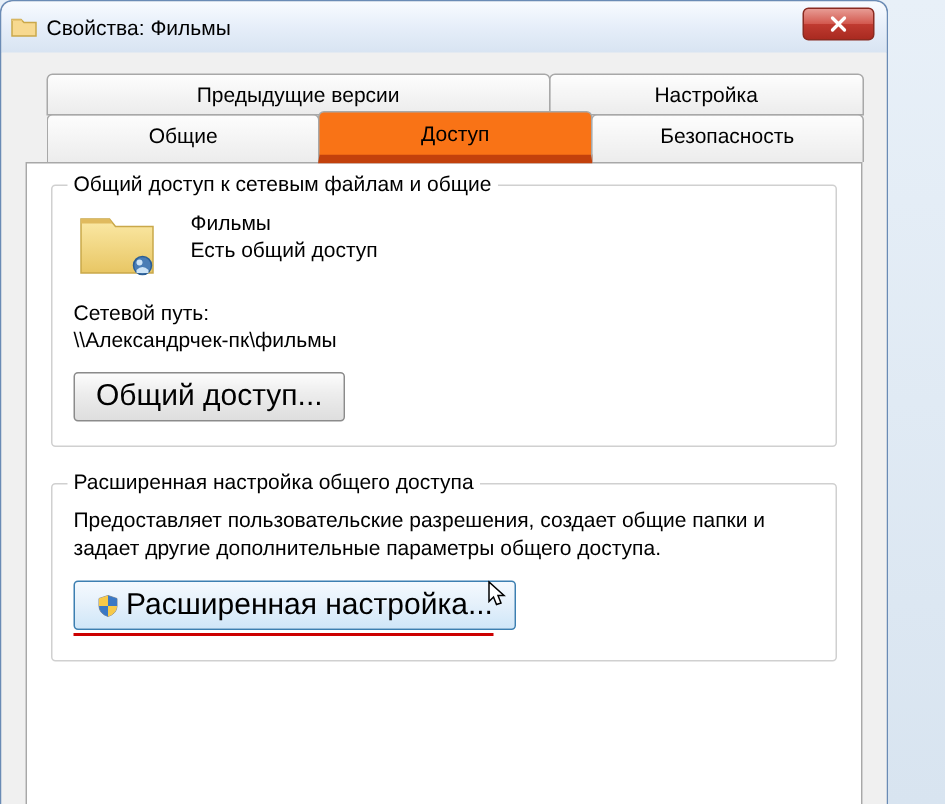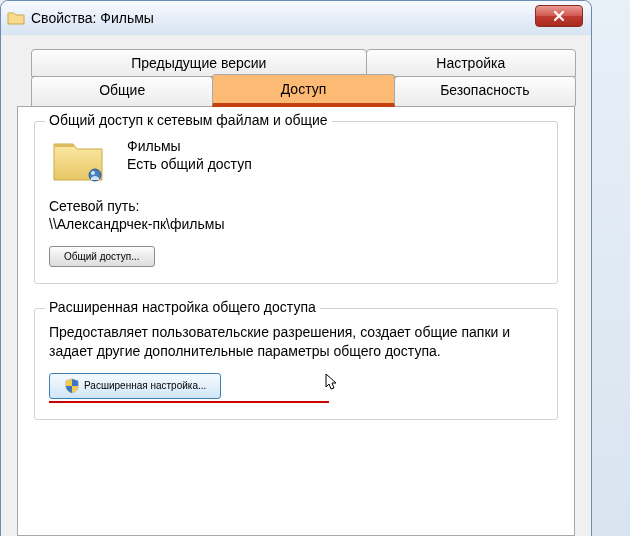--- a/index.html
+++ b/index.html
@@ -74,23 +74,23 @@
       border-bottom: none;
       border-radius: 4px 4px 0 0;
       cursor: pointer;
       font-size: 14px;
       margin-right: -1px;
       position: relative;
     }
     .tabs-row.top .tab { border-bottom: 1px solid #a8a8a8; border-radius: 4px 4px 0 0; }
     .tabs-row.bottom { margin-top: -1px; }
     .tab.active {
-      background: #fdba74;
+      background: #f97316;
       z-index: 3;
-      border-bottom: 4px solid #c2410c;
+      border-bottom: 6px solid #c2410c;
       padding: 6px 0;
       margin-top: -2px;
       margin-bottom: -1px;
     }
     .tab-panel {
       background: #fff;
       border: 1px solid #a8a8a8;
       padding: 14px 16px 0 16px;
       min-height: 430px;
       position: relative;
@@ -128,21 +128,21 @@
     .path-label { margin-bottom: 2px; margin-top: 6px; }
     .path-value { margin-bottom: 14px; }
     .btn {
       display: inline-flex;
       align-items: center;
       padding: 4px 14px;
       background: linear-gradient(to bottom, #fdfdfd 0%, #ececec 45%, #dedede 100%);
       border: 1px solid #8b8b8b;
       border-radius: 3px;
       cursor: pointer;
-      font-size: 10px;
+      font-size: 20px;
       font-family: inherit;
     }
     .btn.highlight {
       background: linear-gradient(to bottom, #f4f9fe 0%, #e6f1fb 45%, #cfe6f8 100%);
       border: 1px solid #3c7fb1;
     }
     .shield-icon {
       width: 16px;
       height: 16px;
       margin-right: 4px;

